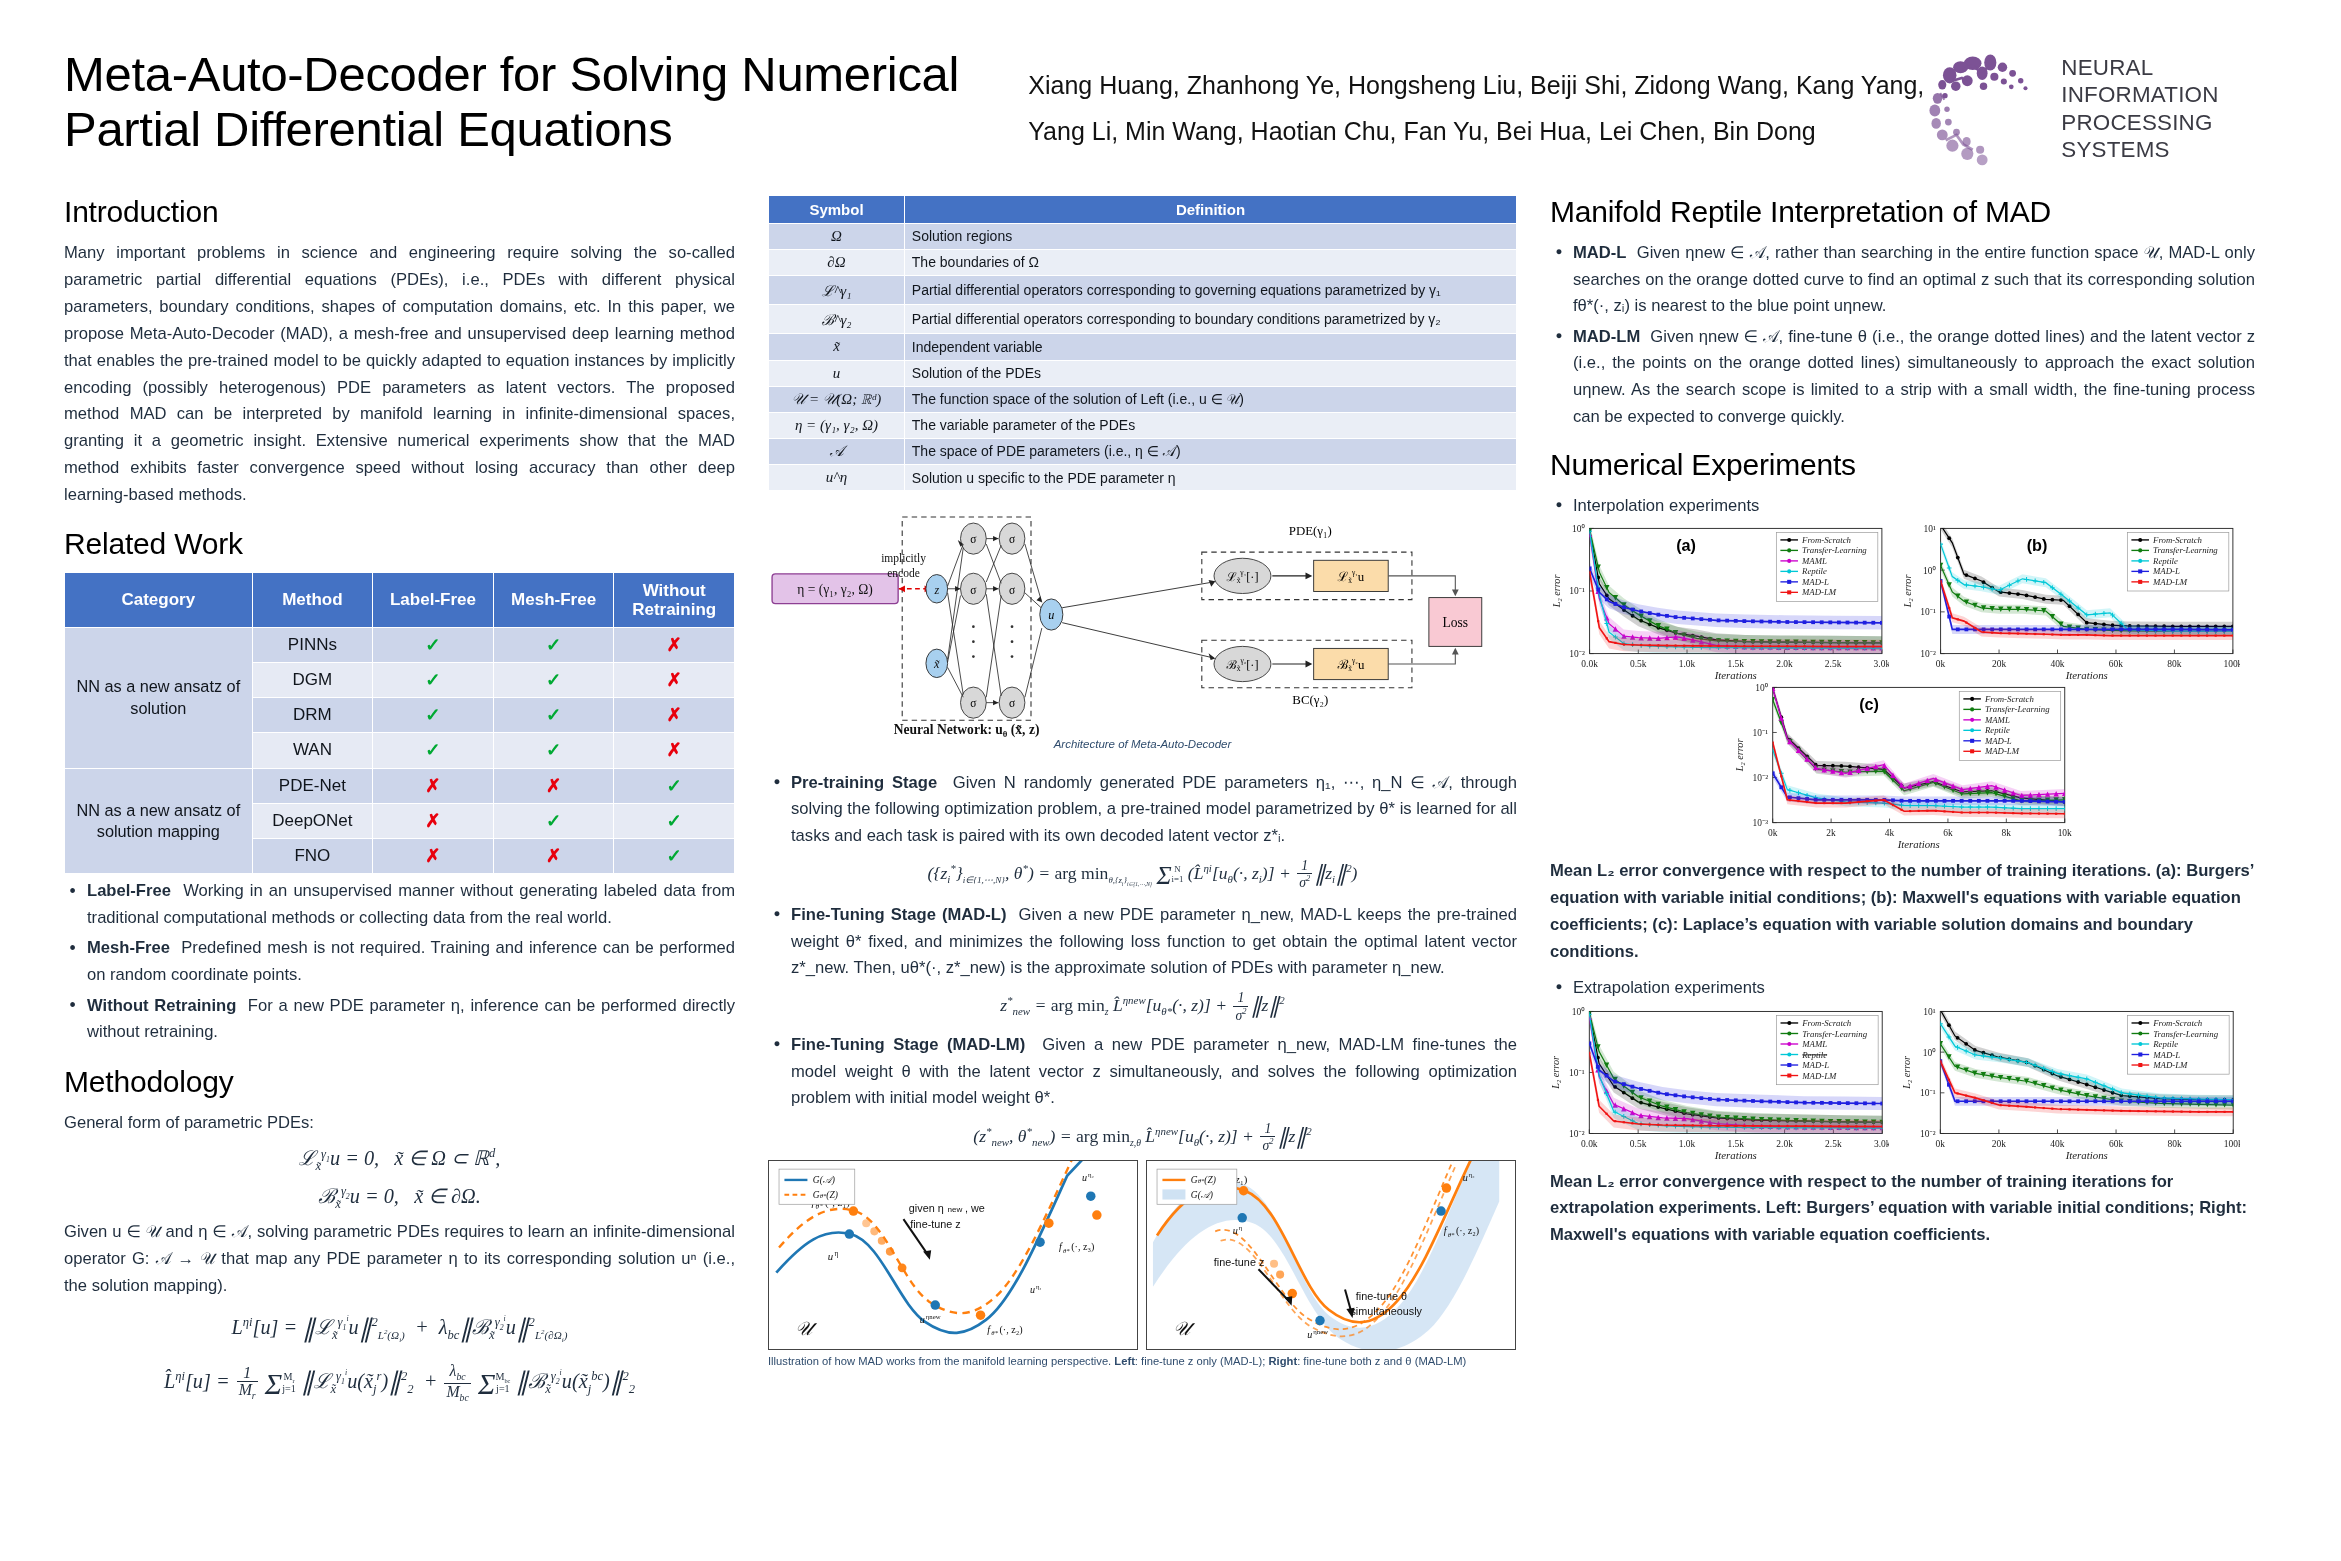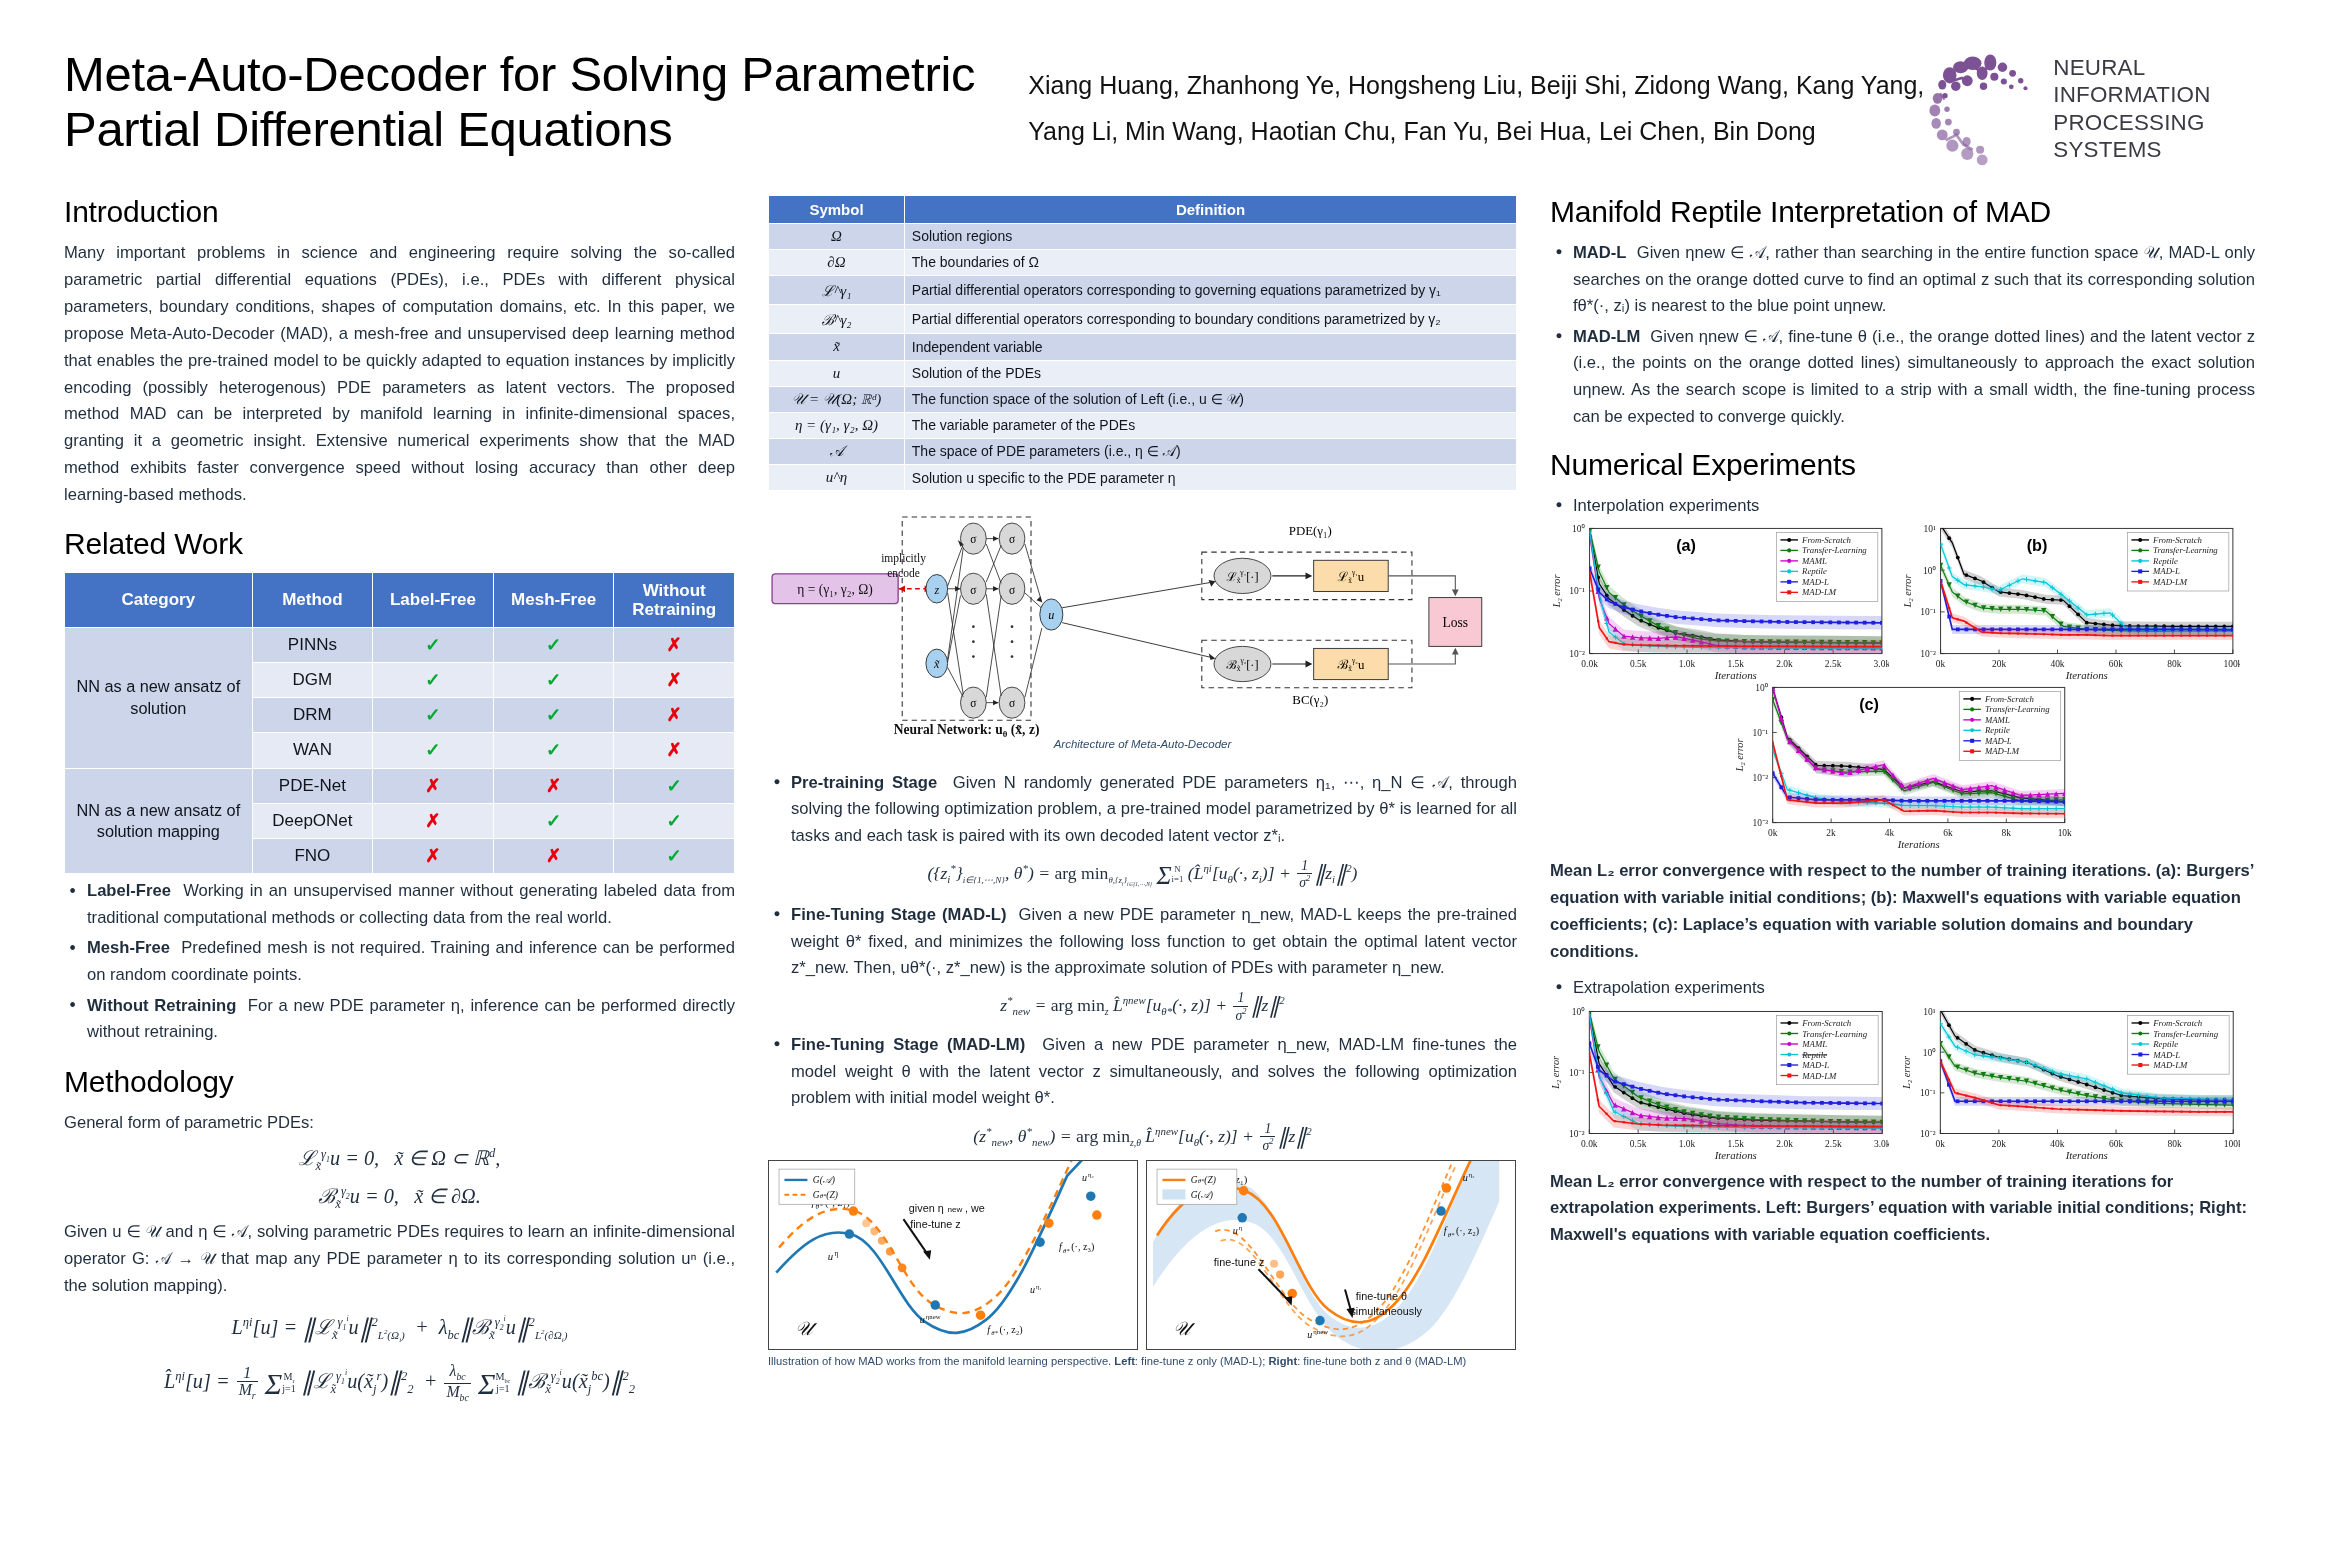--- a/index.html
+++ b/index.html
@@ -15,21 +15,21 @@
 
   
   .header { display:flex; align-items:flex-start; height: 136px; }
   .title-block { width: 1003px; }
   .poster-title {
     font-size: 49px; line-height: 1.12; font-weight: 400; color:#000;
     letter-spacing:-0.3px; font-family:"Liberation Sans", sans-serif;
   }
   .authors-block { flex:1; padding-top: 15px; padding-left: 20.3px; }
   .authors-line { font-size: 25px; line-height: 1.85; color:#121212; white-space:nowrap; }
-  .logo-block { width: 379px; display:flex; align-items:center; gap:14px; padding-top: 4.1px;}
+  .logo-block { width: 379px; display:flex; align-items:center; gap:22px; padding-top: 4.1px;}
   .nips-mark { width: 115px; height: 115px; flex:0 0 115px; }
   .nips-text { font-size: 22.4px; line-height:1.22; color:#3b3b44; letter-spacing:0.2px; font-weight:400;}
 
   
   .cols { display:flex; gap: 33px; margin-top: 12.2px; }
   .col { }
   .col-left  { width: 671px; }
   .col-mid   { width: 749px; }
   .col-right { width: 705px; }
 
@@ -106,21 +106,21 @@
   .chart { position:relative; background:#fff; }
   svg { display:block; }
 </style>
 </head>
 <body>
 
 <div class="poster">
 
   <div class="header">
     <div class="title-block">
-      <div class="poster-title">Meta-Auto-Decoder for Solving Parametric Partial Differential Equations</div>
+      <div class="poster-title">Meta-Auto-Decoder for Solving Numerical Partial Differential Equations</div>
     </div>
     <div class="authors-block">
       <div class="authors-line">Xiang Huang, Zhanhong Ye, Hongsheng Liu, Beiji Shi, Zidong Wang, Kang Yang,</div>
       <div class="authors-line">Yang Li, Min Wang, Haotian Chu, Fan Yu, Bei Hua, Lei Chen, Bin Dong</div>
     </div>
     <div class="logo-block">
       <svg class="nips-mark" viewBox="0 0 170 170">
         <g fill="#7c5295">
           <ellipse cx="72" cy="18" rx="13" ry="10"></ellipse>
             <ellipse cx="98" cy="17" rx="9" ry="12"></ellipse>

